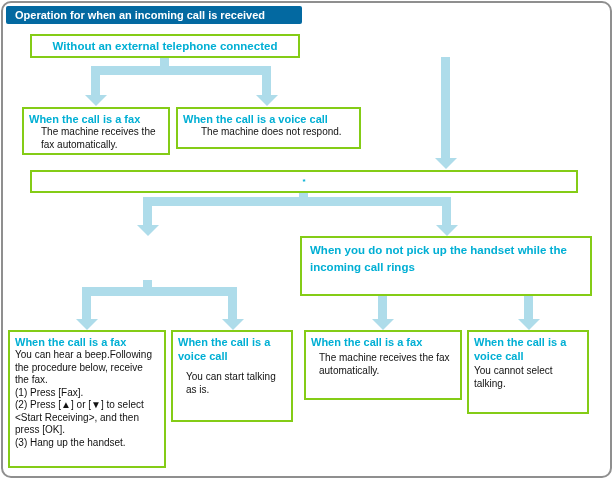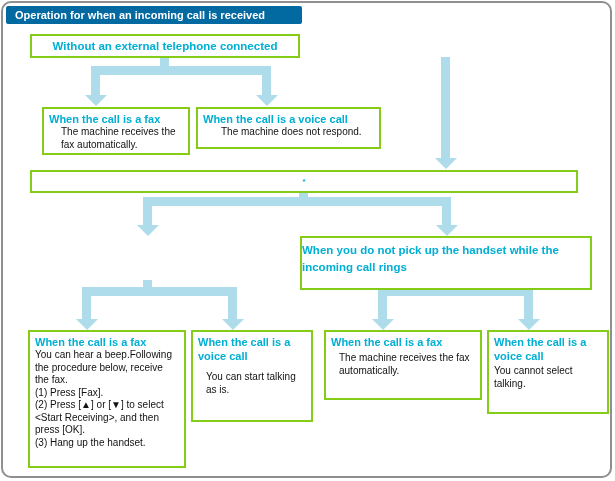--- a/index.html
+++ b/index.html
@@ -17,21 +17,21 @@
     background:#0369a1;color:#fff;font-size:11px;font-weight:bold;
     line-height:18px;padding-left:9px;box-sizing:border-box;border-radius:2px;
   }
   .node{
     position:absolute;background:#fff;border:2px solid #84cc16;
     border-radius:0;box-sizing:border-box;
   }
   .node-center{display:flex;align-items:center;justify-content:center;text-align:center;}
   .t-cyan{color:#00AFD4;font-weight:bold;font-size:11.5px;line-height:13px;}
   .branch-title{color:#00AFD4;font-weight:bold;font-size:11.5px;line-height:17px;}
-  .leaf{padding:3px 5px;margin-left:20px;}
+  .leaf{padding:3px 5px;}
   .leaf .title{color:#00AFD4;font-weight:bold;font-size:11px;line-height:14px;}
   .body-text{color:#111;font-size:10px;line-height:12.5px;white-space:pre-line;}
   .sup-mark{font-size:8px;vertical-align:super;color:#00AFD4;font-weight:bold;}
   
   .stem{position:absolute;width:9px;background:#AEDCEA;}
   .hbar{position:absolute;height:9px;background:#AEDCEA;}
   .head{
     position:absolute;width:0;height:0;
     border-left:11px solid transparent;border-right:11px solid transparent;
     border-top:11px solid #AEDCEA;
@@ -86,21 +86,21 @@
   </div>
   <div class="node leaf" style="left:176px;top:107px;width:185px;height:42px">
     <div class="title">When the call is a voice call</div>
     <div class="body-text" style="padding-left:18px">The machine does not respond.</div>
   </div>
 
   <div class="node node-center" style="left:30px;top:170px;width:548px;height:23px">
     <span class="sup-mark">*</span>
   </div>
 
-  <div class="node" style="left:300px;top:236px;width:292px;height:54px;padding:4px 0">
+  <div class="node" style="left:300px;top:236px;width:292px;height:60px;padding:4px 8px">
     <div class="branch-title">When you do not pick up the handset while the incoming call rings</div>
   </div>
 
   <div class="node leaf" style="left:8px;top:330px;width:158px;height:138px">
     <div class="title">When the call is a fax</div>
     <div class="body-text">You can hear a beep.Following the procedure below, receive the fax.
 (1) Press [Fax].
 (2) Press [▲] or [▼] to select &lt;Start Receiving&gt;, and then press [OK].
 (3) Hang up the handset.</div>
   </div>

